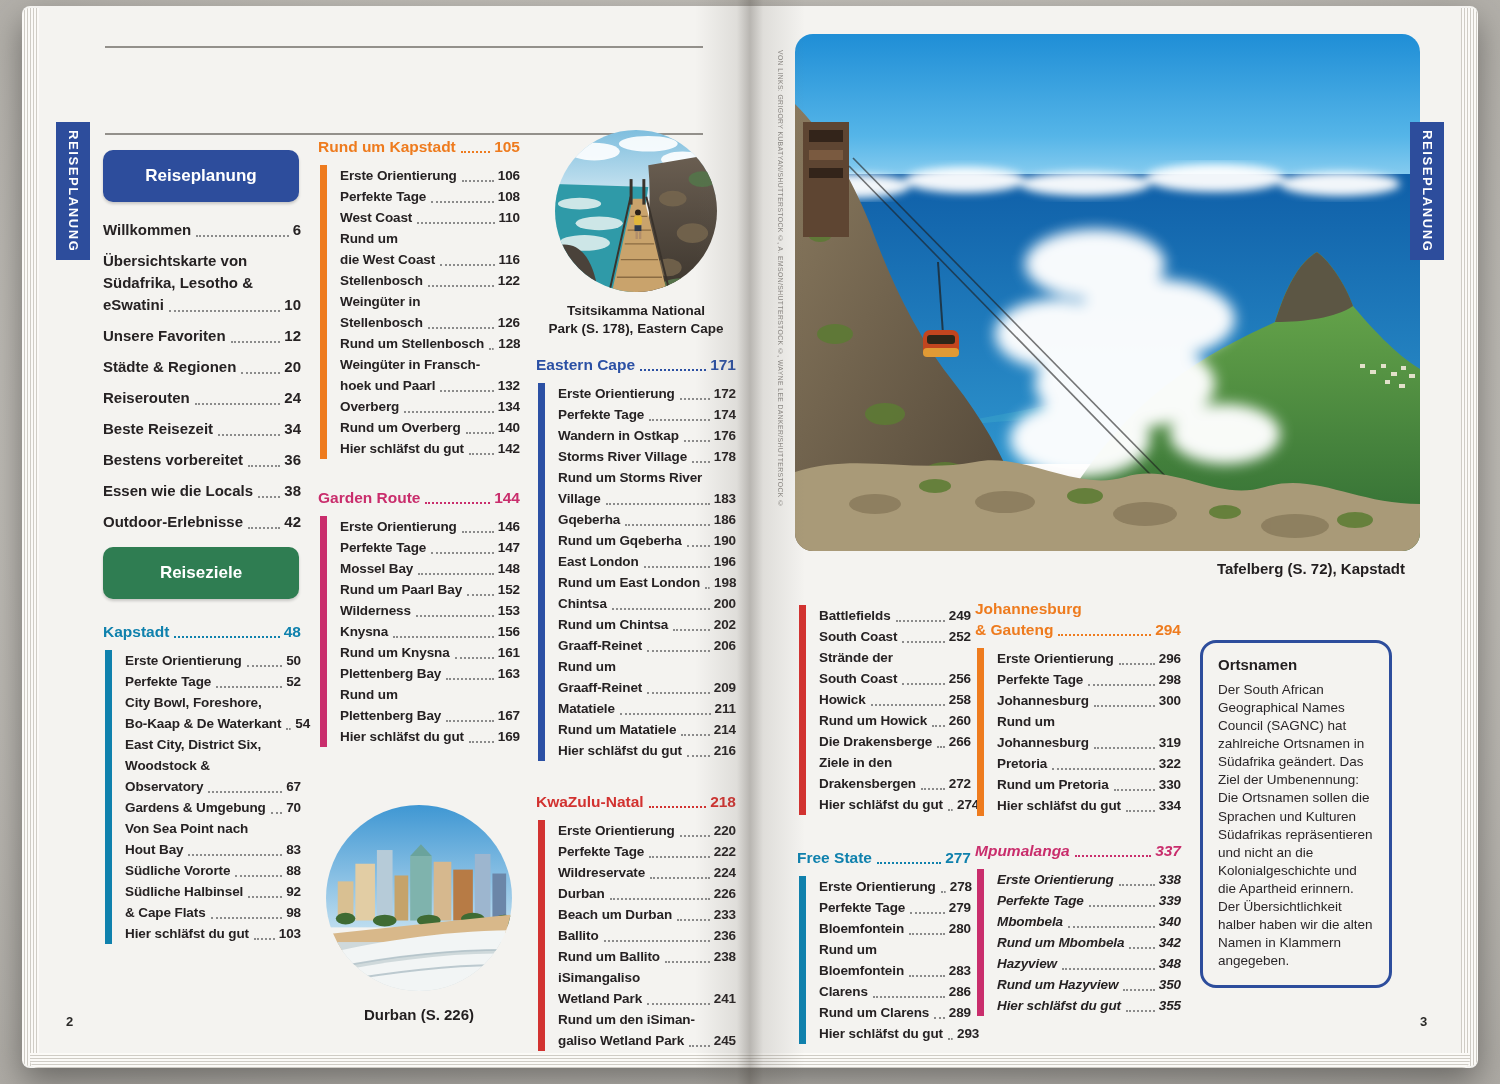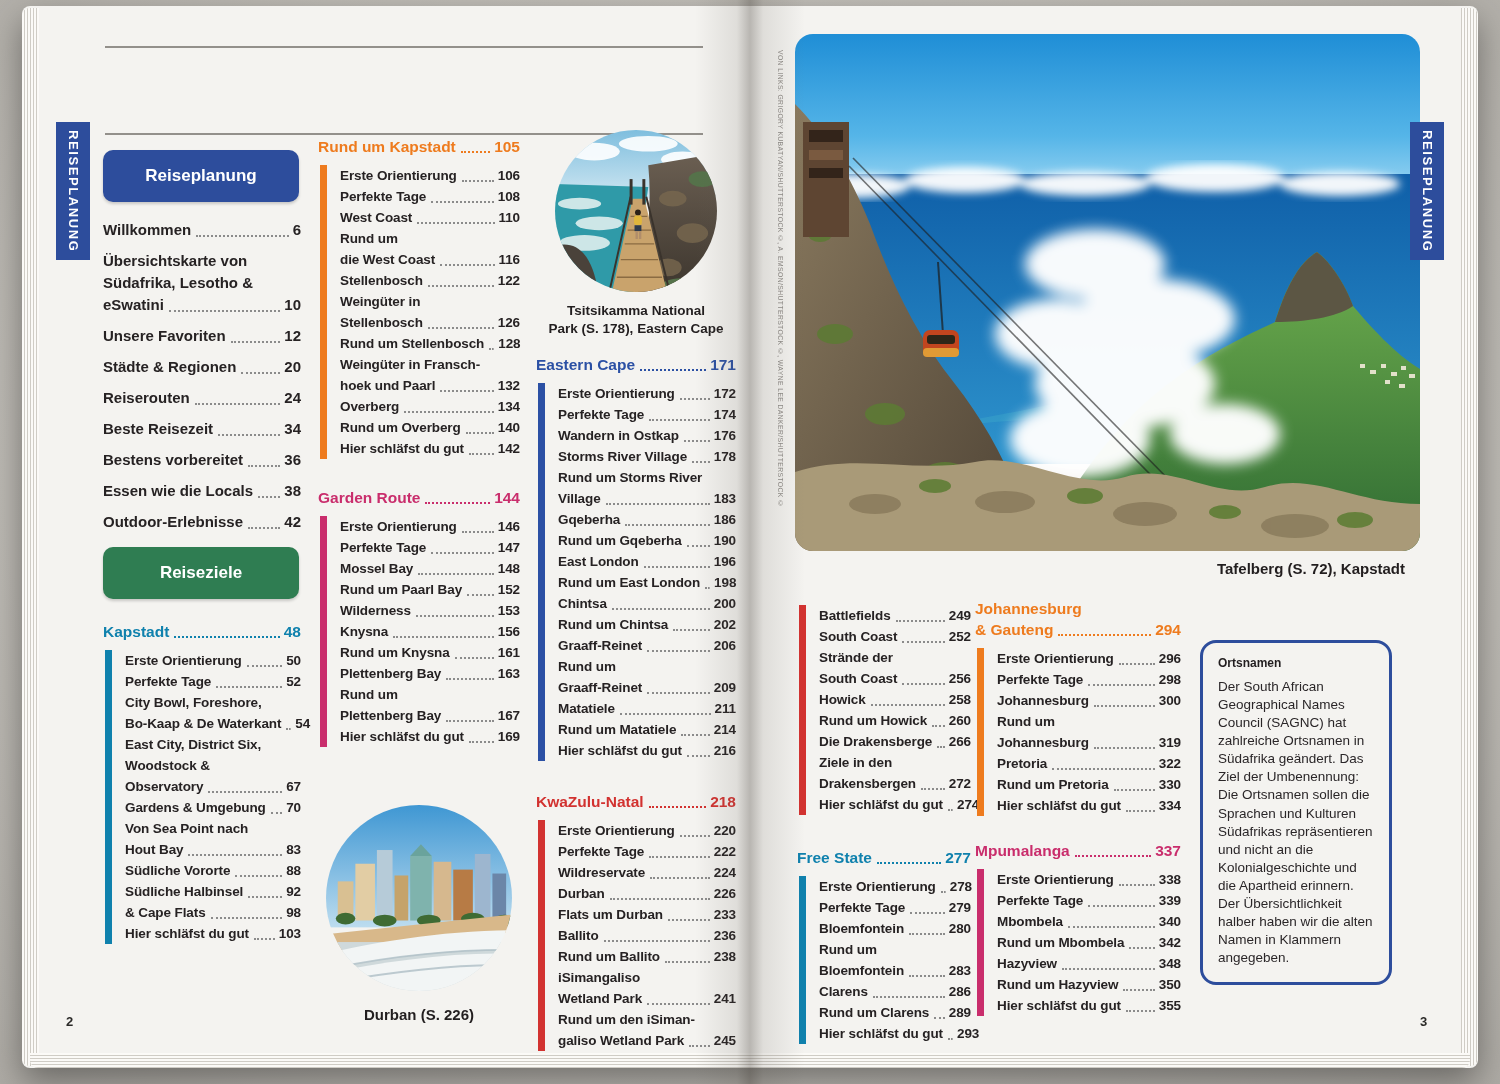--- a/index.html
+++ b/index.html
@@ -53,21 +53,21 @@
   .c-red { color:#d23230; } .b-red { border-left-color:#d23230; }
 
   .circle { border-radius:50%; overflow:hidden; }
   .img-cap { font-weight:bold; font-size:13.5px; text-align:center; line-height:1.32; color:#221e1f; }
   .photo { border-radius:18px; overflow:hidden; }
   .photo-cap { font-weight:bold; font-size:15px; text-align:right; color:#221e1f; }
   .credit { writing-mode:vertical-rl; font-size:6.8px; letter-spacing:.4px; color:#8f8c88; height:490px; }
   .pagenum { font-size:13px; font-weight:bold; color:#2b2a28; }
 
   .note-box { width:192px; border:3px solid #2d4d9c; border-radius:16px; padding:13px 14px 15px 15px; }
-  .note-title { font-size:12px; font-weight:bold; color:#221e1f; margin-bottom:8px; }
+  .note-title { font-size:15px; font-weight:bold; color:#221e1f; margin-bottom:8px; }
   .note-body { font-size:13.5px; line-height:1.34; color:#2a2628; font-weight:500; }
   svg { display:block; }
 </style>
 </head>
 <body>
 
 <div class="scene">
   <div class="book">
     <div class="edge-left"></div>
     <div class="edge-right"></div>
@@ -791,21 +791,21 @@
             <div class="erow">
               <span class="elbl">Durban</span>
               <span class="edots"></span>
               <span class="enum">226</span>
             </div>
           </div>
 
           <div class="entry">
             <div class="pre"></div>
             <div class="erow">
-              <span class="elbl">Flats um Durban</span>
+              <span class="elbl">Beach um Durban</span>
               <span class="edots"></span>
               <span class="enum">233</span>
             </div>
           </div>
 
           <div class="entry">
             <div class="pre"></div>
             <div class="erow">
               <span class="elbl">Ballito</span>
               <span class="edots"></span>
@@ -1169,21 +1169,21 @@
             <div class="pre"></div>
             <div class="erow">
               <span class="elbl">Hier schläfst du gut</span>
               <span class="edots"></span>
               <span class="enum">334</span>
             </div>
           </div>
         </div>
     </div>
 
-    <div class="sec" style="margin-top:12px;">
+    <div class="sec" style="margin-top:12px;font-style:italic;">
       <div class="sec-head c-magenta">
         <div class="erow">
           <span>Mpumalanga</span>
           <span class="edots"></span>
           <span>337</span>
         </div>
       </div>
       <div class="sec-body b-magenta">
 
           <div class="entry">

